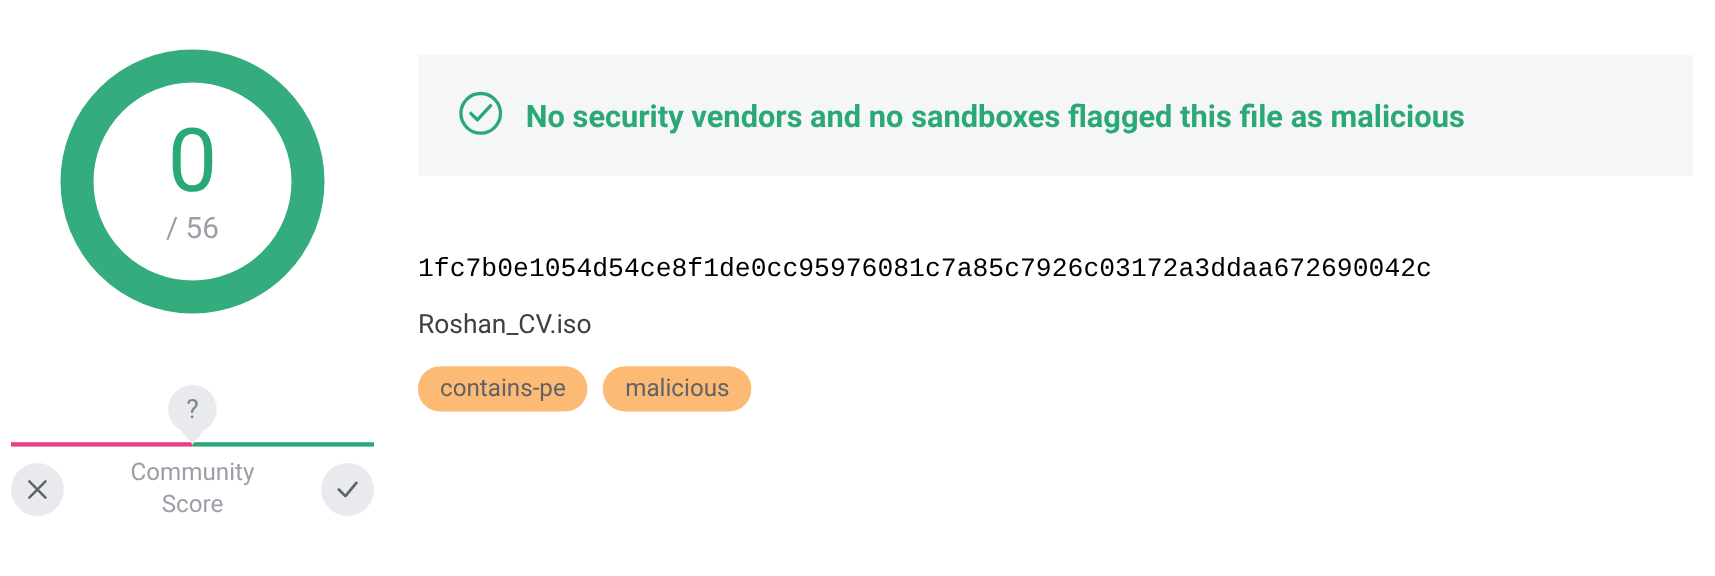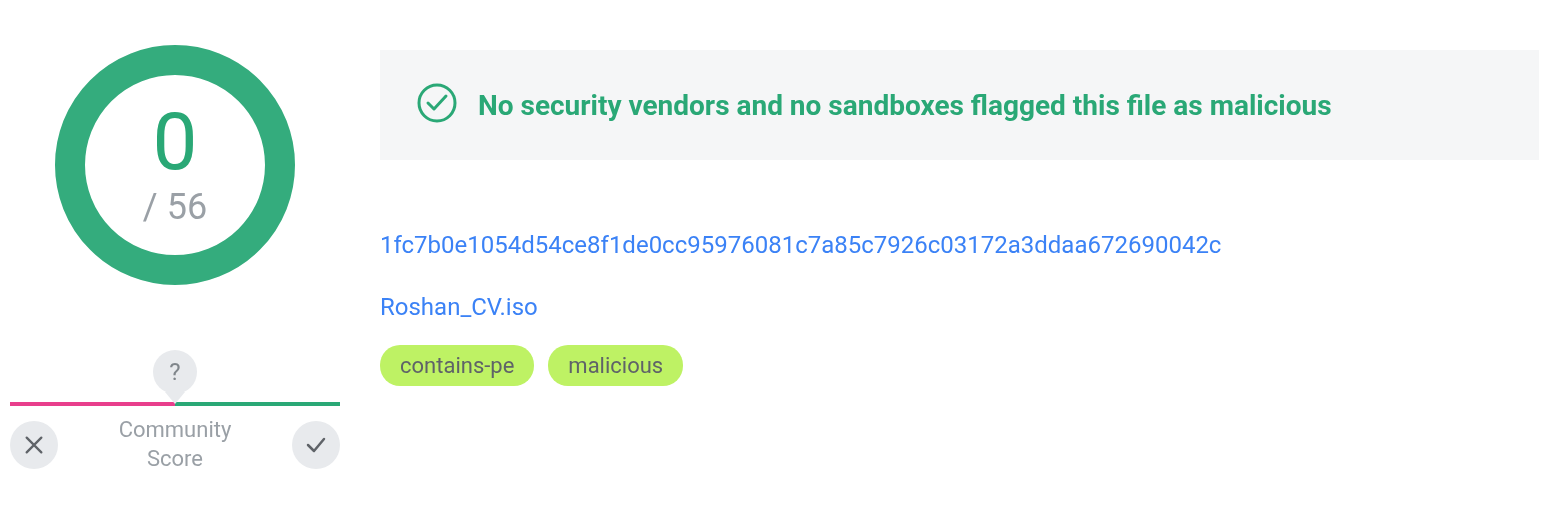--- a/index.html
+++ b/index.html
@@ -44,21 +44,21 @@
       align-items: center;
       z-index: 1;
     }
     .detection-count {
       font-size: 80px;
       font-weight: 400;
       color: #2aa876;
       line-height: 1;
     }
     .detection-total {
-      font-size: 36px;
+      font-size: 27px;
       color: #9aa0a6;
       margin-top: 4px;
     }
     .community-section {
       margin-top: 60px;
       width: 330px;
       display: flex;
       flex-direction: column;
       align-items: center;
       position: relative;
@@ -145,36 +145,37 @@
     .status-text {
       color: #2aa876;
       font-size: 28px;
       font-weight: 700;
     }
     .file-details {
       margin-top: 70px;
     }
     .file-hash {
       font-size: 24px;
-      color: #3b82f6;
+      color: #000000;
       word-break: break-all;
       line-height: 1.3;
+      font-family: Liberation Mono, monospace;
     }
     .file-name {
       font-size: 24px;
-      color: #3b82f6;
-      margin-top: 32px;
+      color: #404040;
+      margin-top: 20px;
     }
     .tags-row {
       display: flex;
       gap: 14px;
       margin-top: 24px;
     }
     .tag {
-      background: #bef264;
+      background: #fdba74;
       color: #5f6368;
       padding: 8px 20px;
       border-radius: 20px;
       font-size: 22px;
     }
   </style>
 </head>
 <body>
 
 <div class="left-panel">

